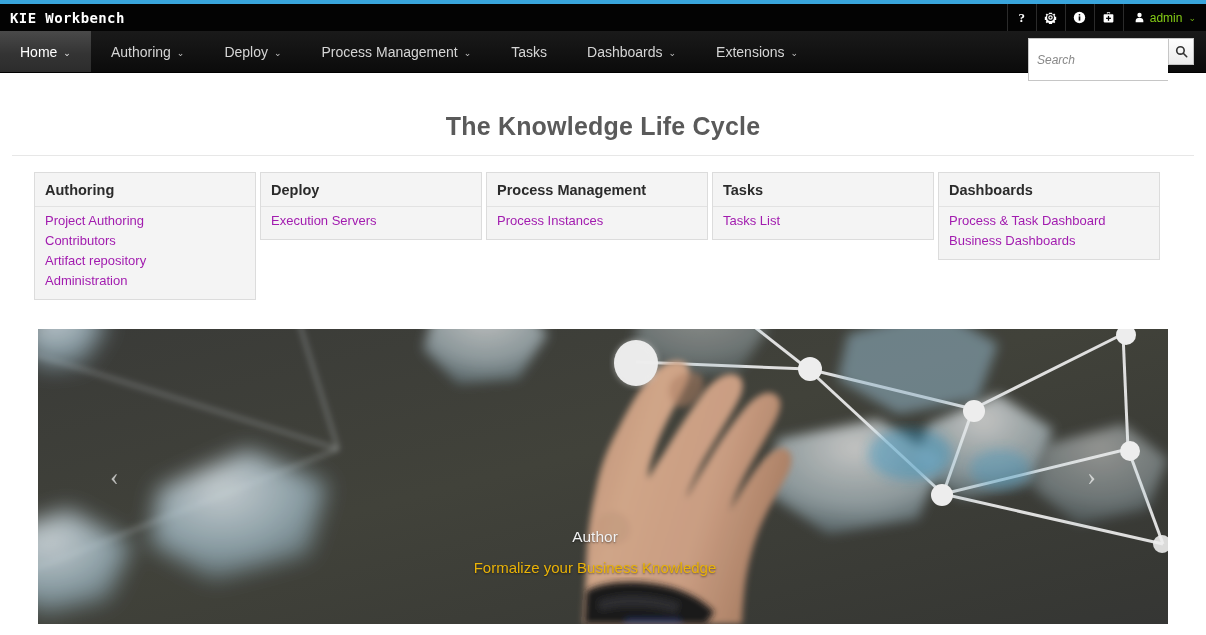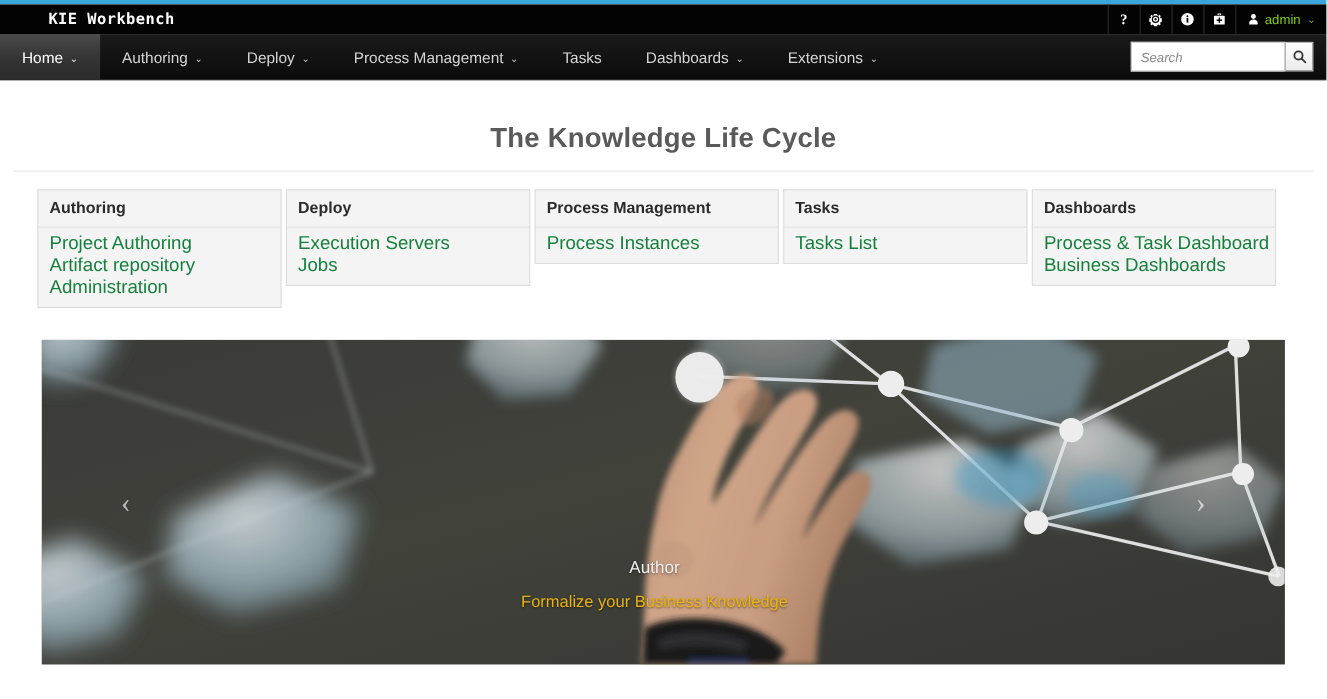--- a/index.html
+++ b/index.html
@@ -25,24 +25,23 @@
     display: flex;
     align-items: center;
     position: relative;
   }
   .brand {
     color: #ffffff;
     font-family: "DejaVu Sans Mono", monospace;
     font-weight: bold;
     font-size: 14px;
     letter-spacing: 0.4px;
-    padding-left: 28px;
+    padding-left: 10px;
     line-height: 1;
     white-space: nowrap;
-    margin-left: 16px;
   }
   .masthead-right {
     margin-left: auto;
     display: flex;
     align-items: stretch;
     height: 27px;
   }
   .util-btn {
     width: 29px;
     display: flex;
@@ -104,21 +103,21 @@
 
   .search-wrap {
     position: absolute;
     right: 12px;
     top: 7px;
     display: flex;
     height: 27px;
   }
   .search-input {
     width: 140px;
-    height: 27px;
+    height: 43px;
     border: 1px solid #c6c6c6;
     border-right: none;
     padding: 0 8px;
     font-size: 12px;
     font-family: "Liberation Sans", sans-serif;
     font-style: italic;
     color: #333;
     background: #fff;
     outline: none;
   }
@@ -167,22 +166,22 @@
   .card-head {
     font-size: 14.5px;
     font-weight: bold;
     color: #2b2b2b;
     padding: 9px 10px 8px 10px;
     border-bottom: 1px solid #e2e2e2;
   }
   .card-body { padding: 4px 10px 8px 10px; }
   .card-link {
     display: block;
-    color: #15803d;
-    font-size: 17px;
+    color: #a21caf;
+    font-size: 13px;
     line-height: 20px;
     text-decoration: none;
     cursor: pointer;
     white-space: nowrap;
   }
 
   
   .carousel {
     position: relative;
     margin: 29px 38px 0 38px;
@@ -328,30 +327,30 @@
 
 <div class="page-title">The Knowledge Life Cycle</div>
 <div class="title-rule"></div>
 
 <div class="cards-row">
 
   <div class="card">
     <div class="card-head">Authoring</div>
     <div class="card-body">
       <a class="card-link">Project Authoring</a>
+      <a class="card-link">Contributors</a>
       <a class="card-link">Artifact repository</a>
       <a class="card-link">Administration</a>
     </div>
   </div>
 
   <div class="card">
     <div class="card-head">Deploy</div>
     <div class="card-body">
       <a class="card-link">Execution Servers</a>
-      <a class="card-link">Jobs</a>
     </div>
   </div>
 
   <div class="card">
     <div class="card-head">Process Management</div>
     <div class="card-body">
       <a class="card-link">Process Instances</a>
     </div>
   </div>
 

